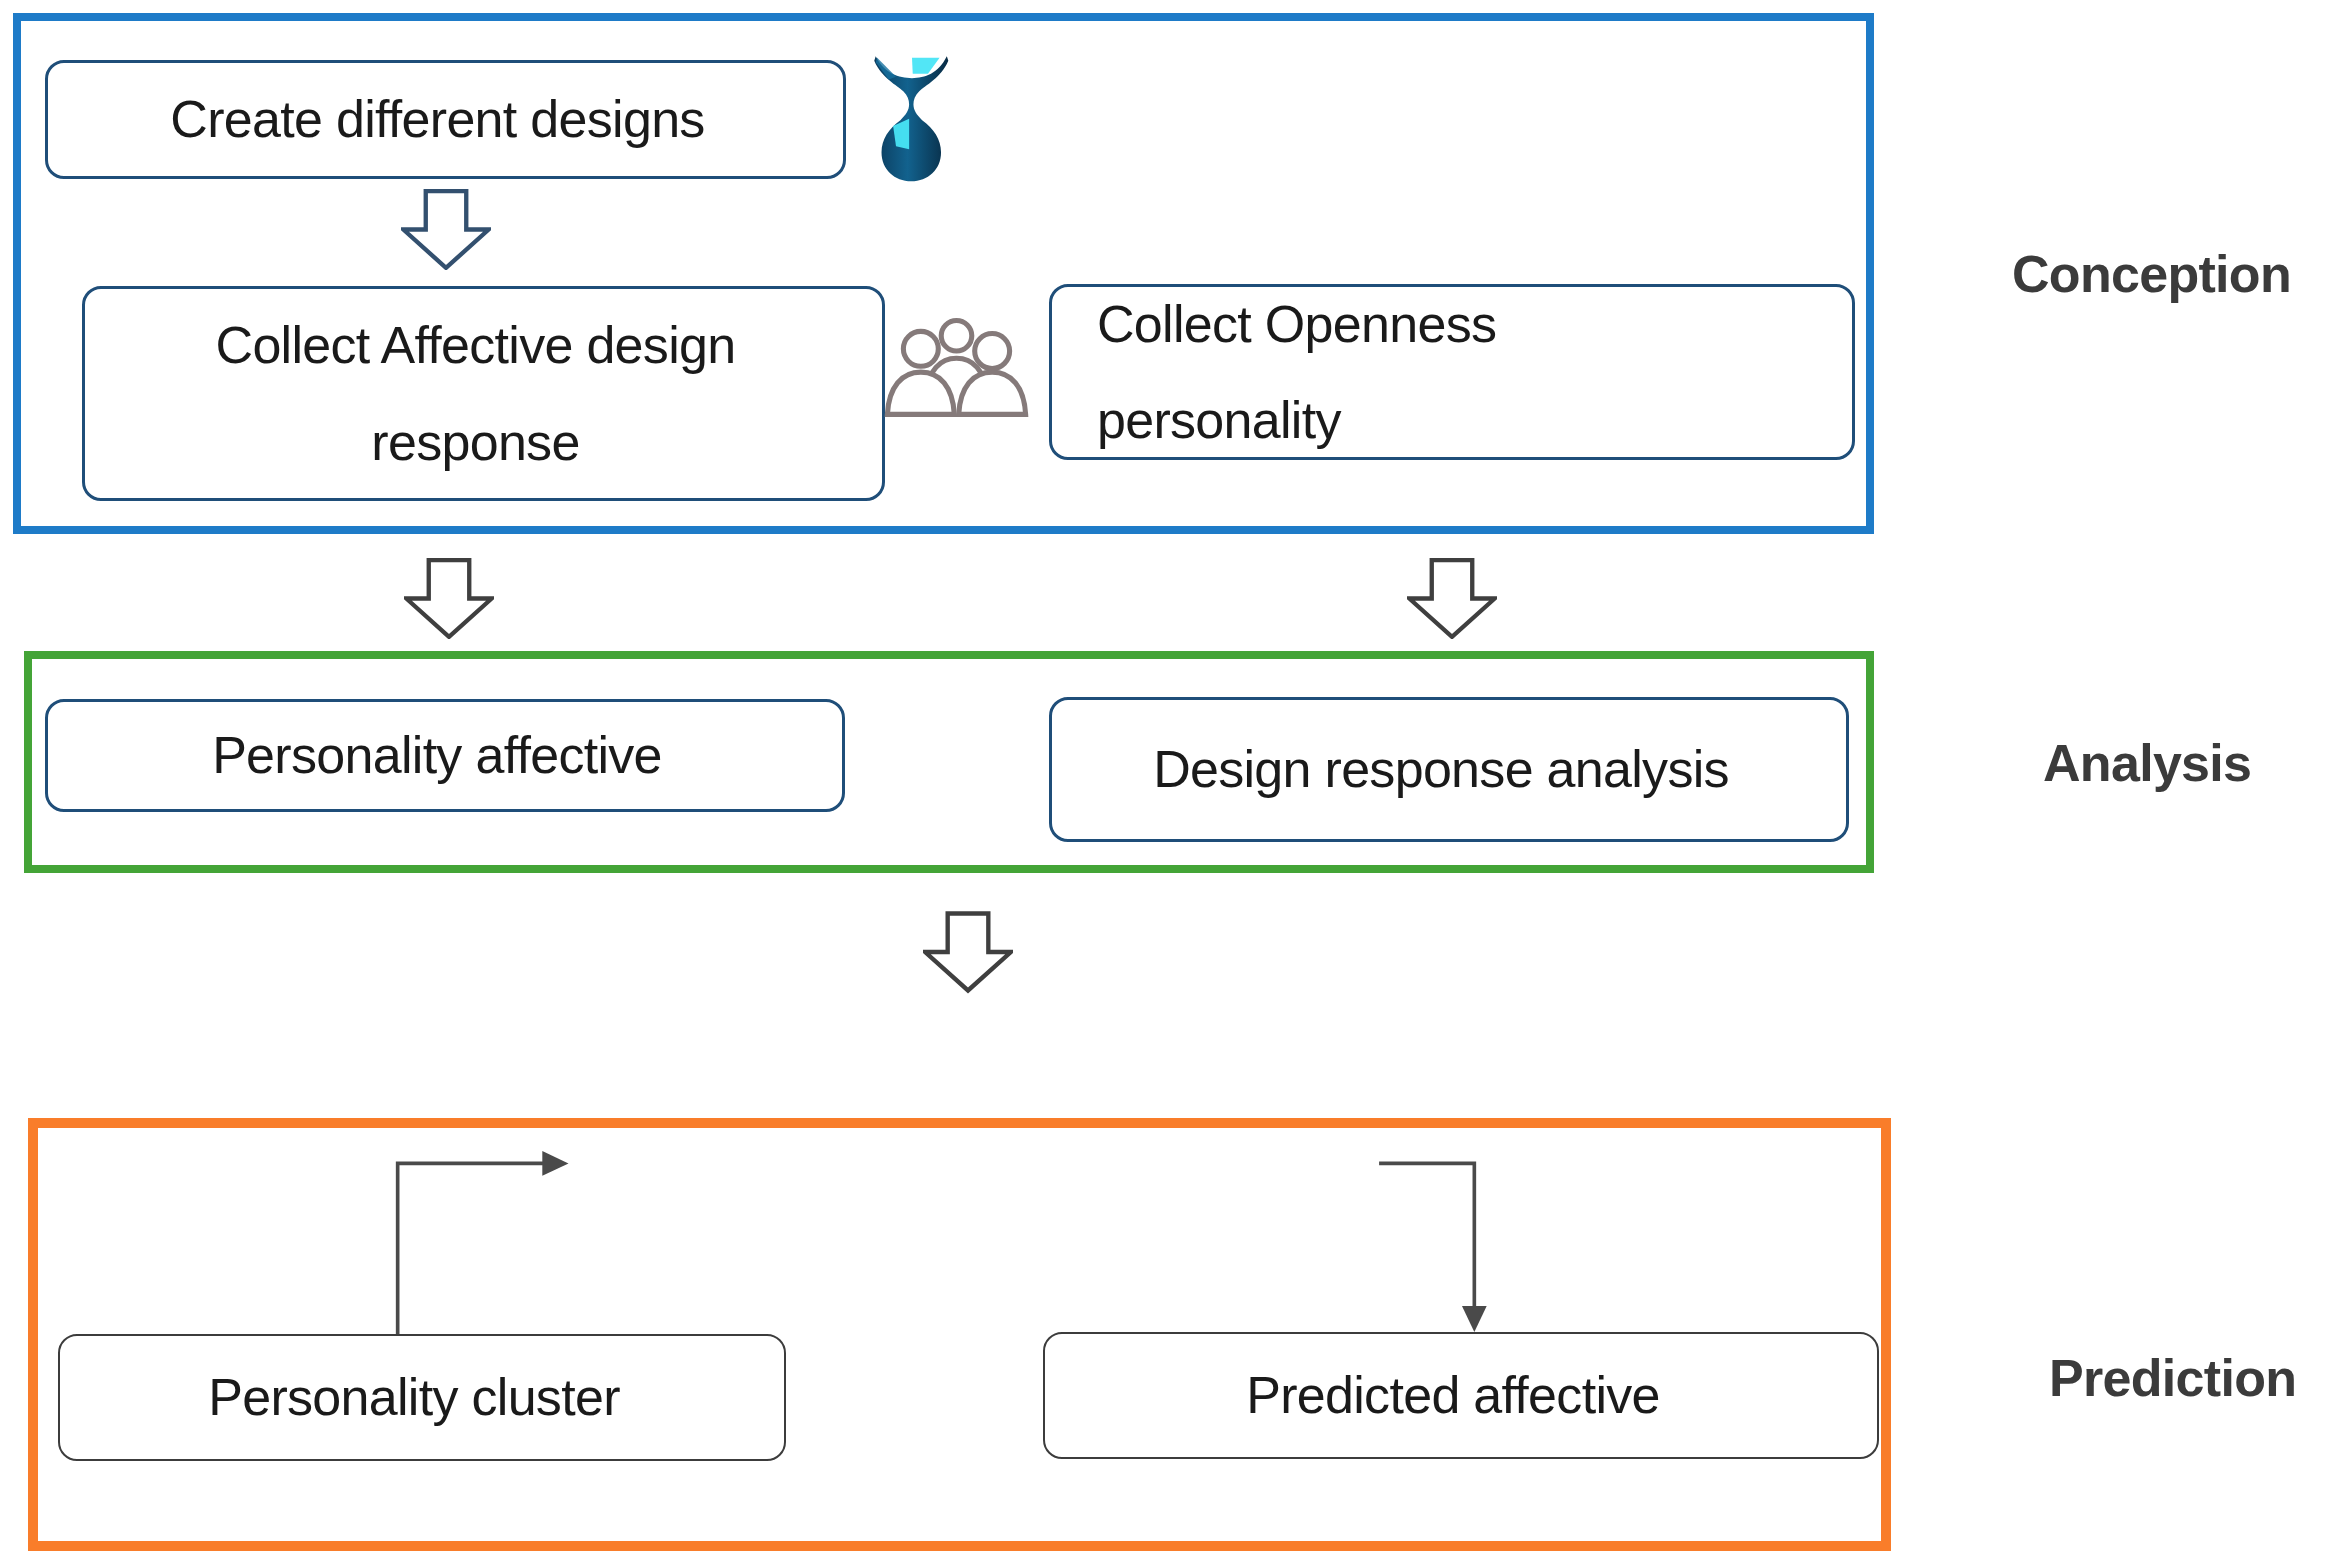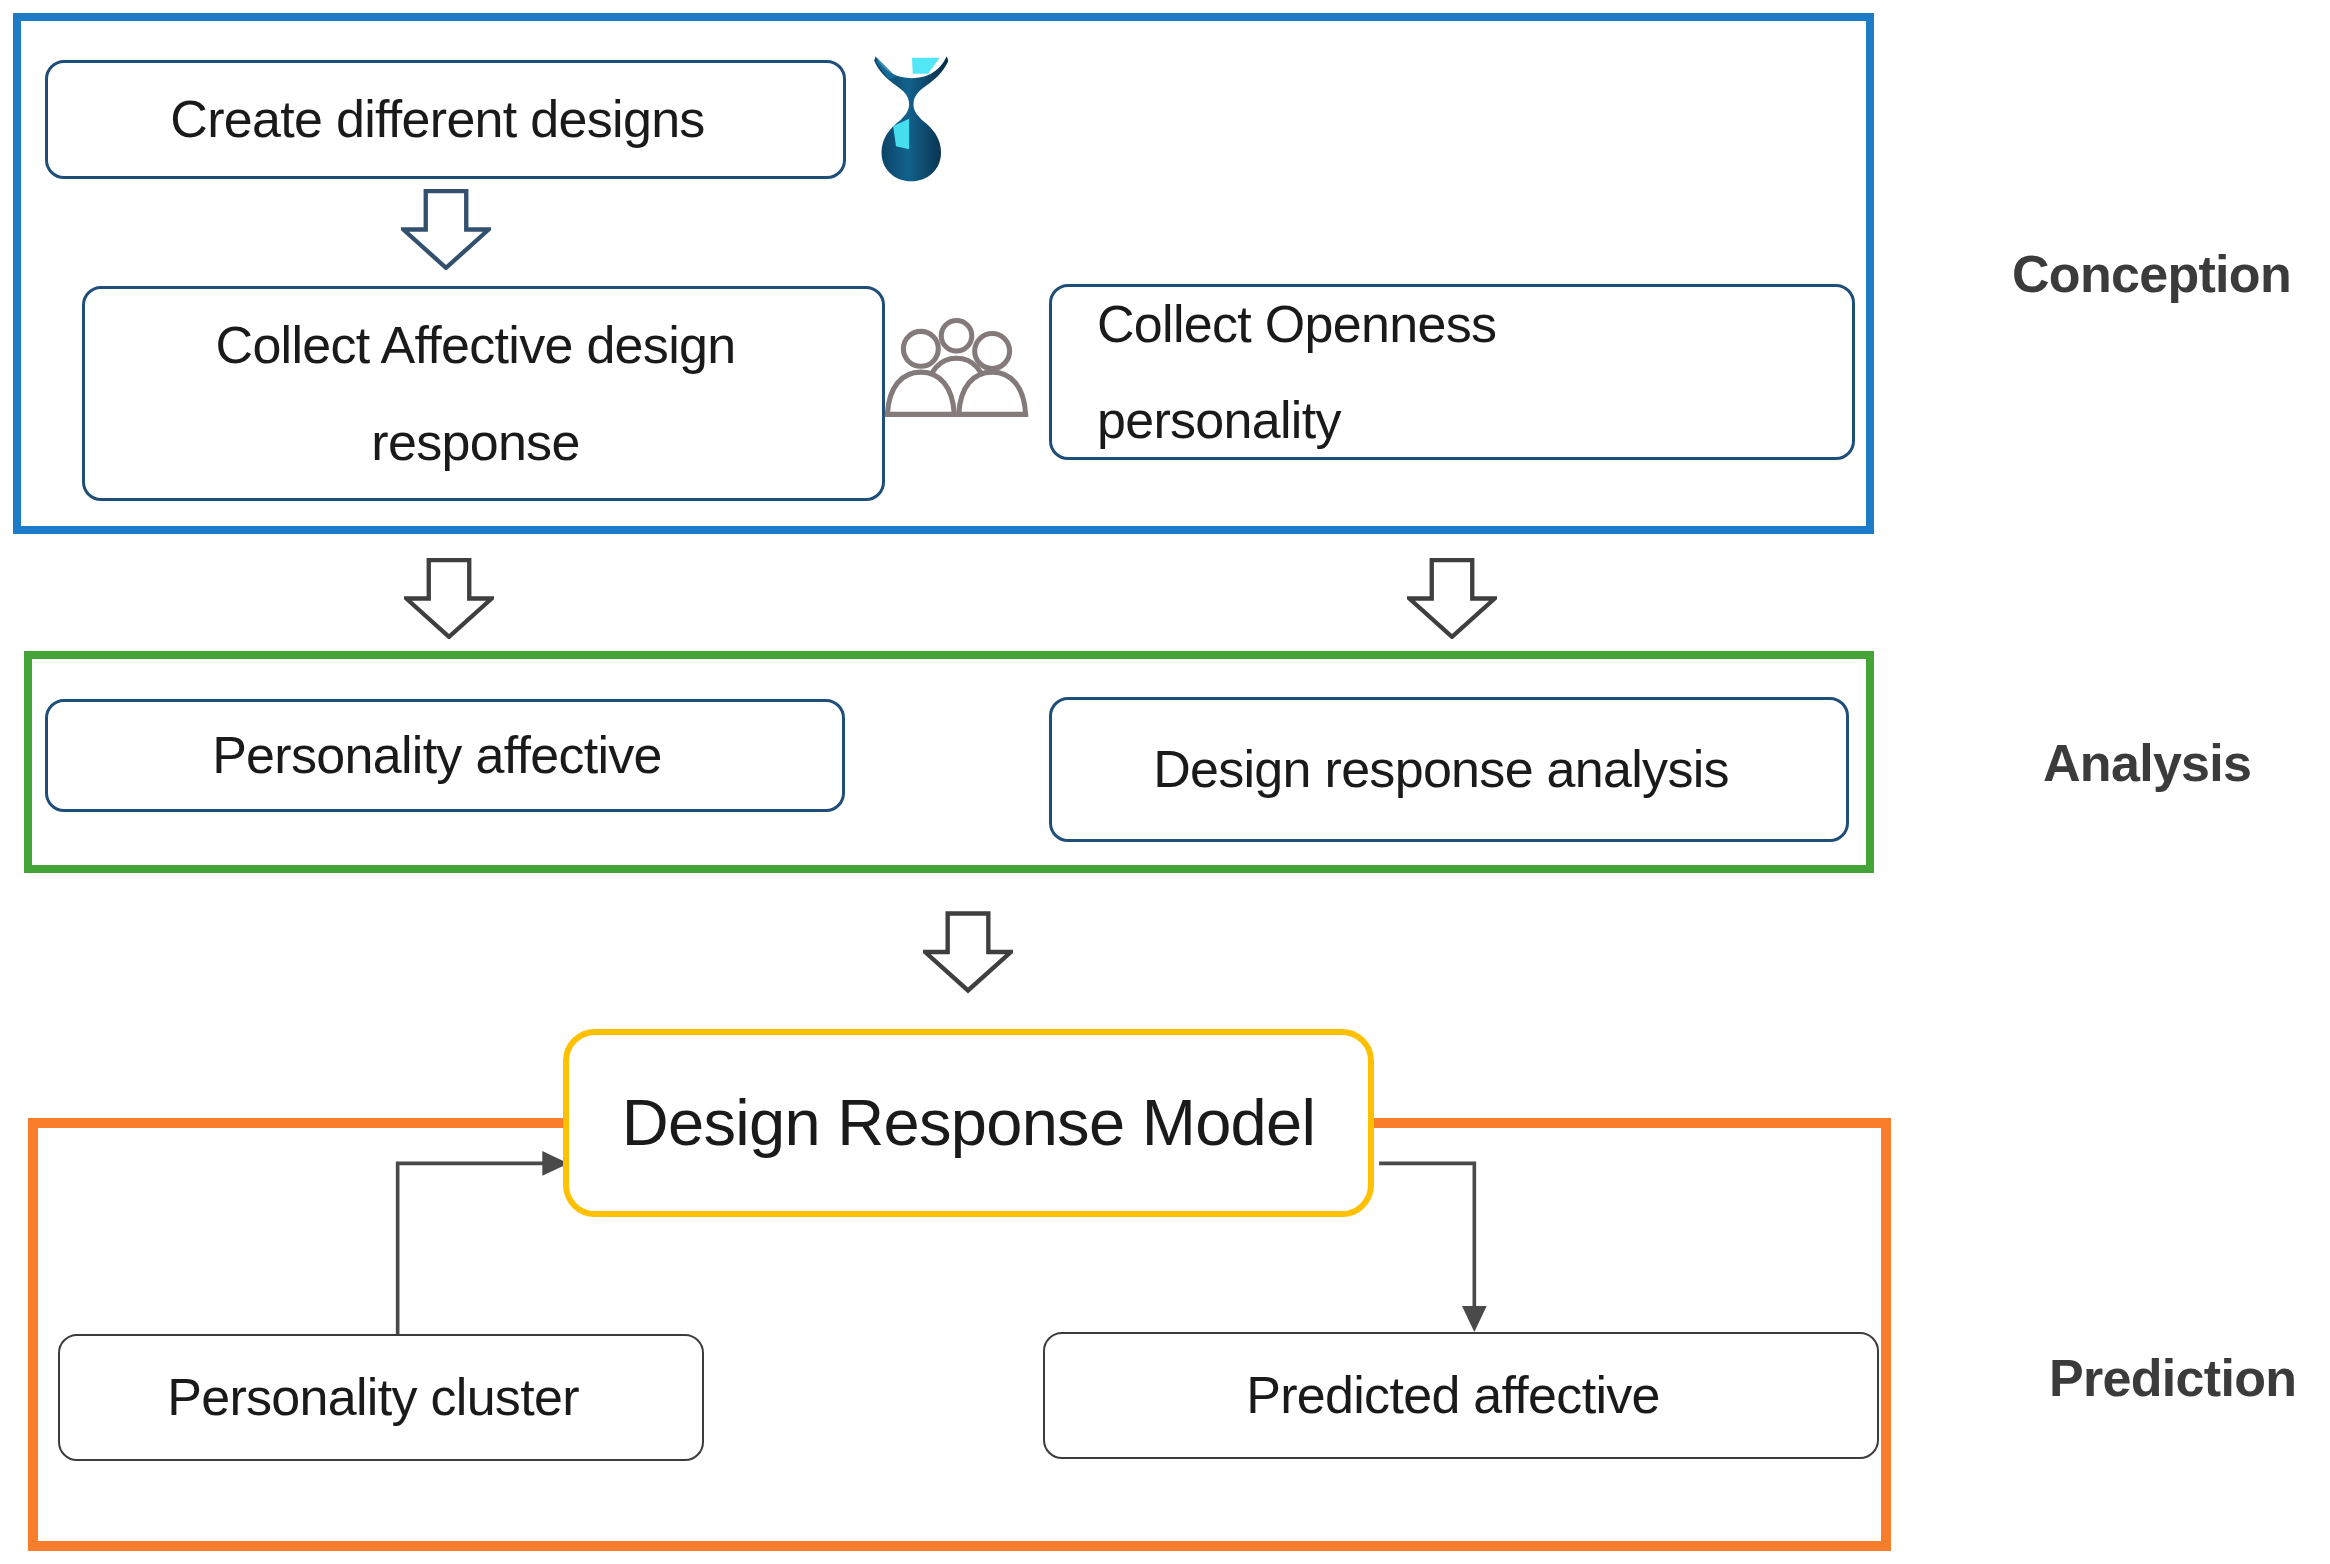--- a/index.html
+++ b/index.html
@@ -147,25 +147,22 @@
     <g stroke="#4A4A4A" stroke-width="5" fill="none">
       <polyline points="547,1835 547,1600 748,1600"></polyline>
       <polyline points="1897,1600 2028,1600 2028,1798"></polyline>
     </g>
     <g fill="#4A4A4A" stroke="none">
       <polygon points="746,1583 746,1617 782,1600"></polygon>
       <polygon points="2011,1796 2045,1796 2028,1832"></polygon>
     </g>
   </svg>
 
-  <div class="abs node gold" style="left:563px; top:1029px; width:811px; height:188px;">
-    <span>Design Response Model</span>
-  </div>
 
-  <div class="abs node dark pad" style="left:58px; top:1334px; width:646px; height:127px;">
+  <div class="abs node dark pad" style="left:58px; top:1334px; width:728px; height:127px;">
     <span>Personality cluster</span>
   </div>
 
   <div class="abs node dark pad" style="left:1043px; top:1332px; width:836px; height:127px;">
     <span>Predicted affective</span>
   </div>
 
   <div class="abs phase-label" style="left:2049px; top:1328px;margin-top:20px;">
     <span>Prediction</span>
   </div>

